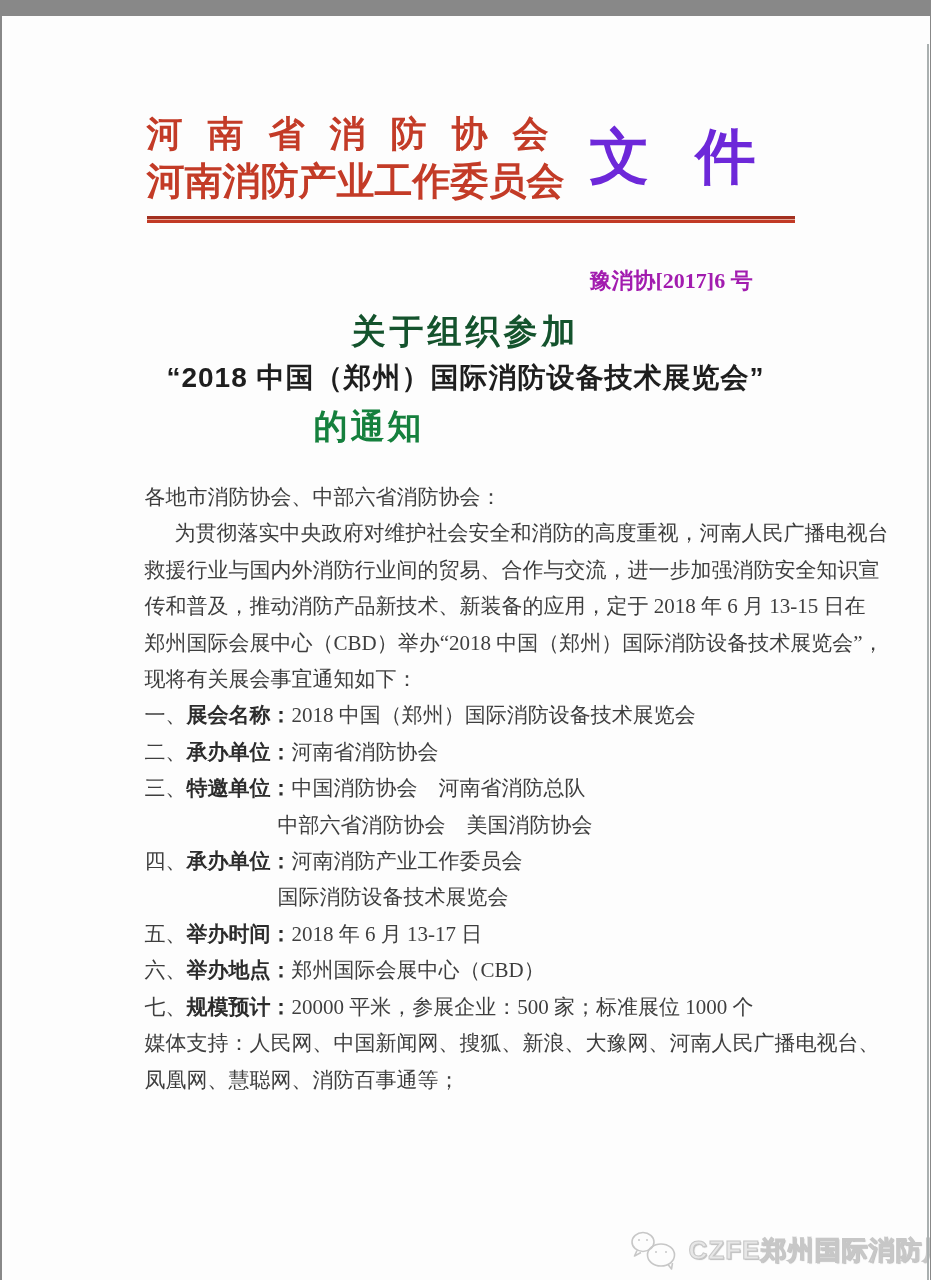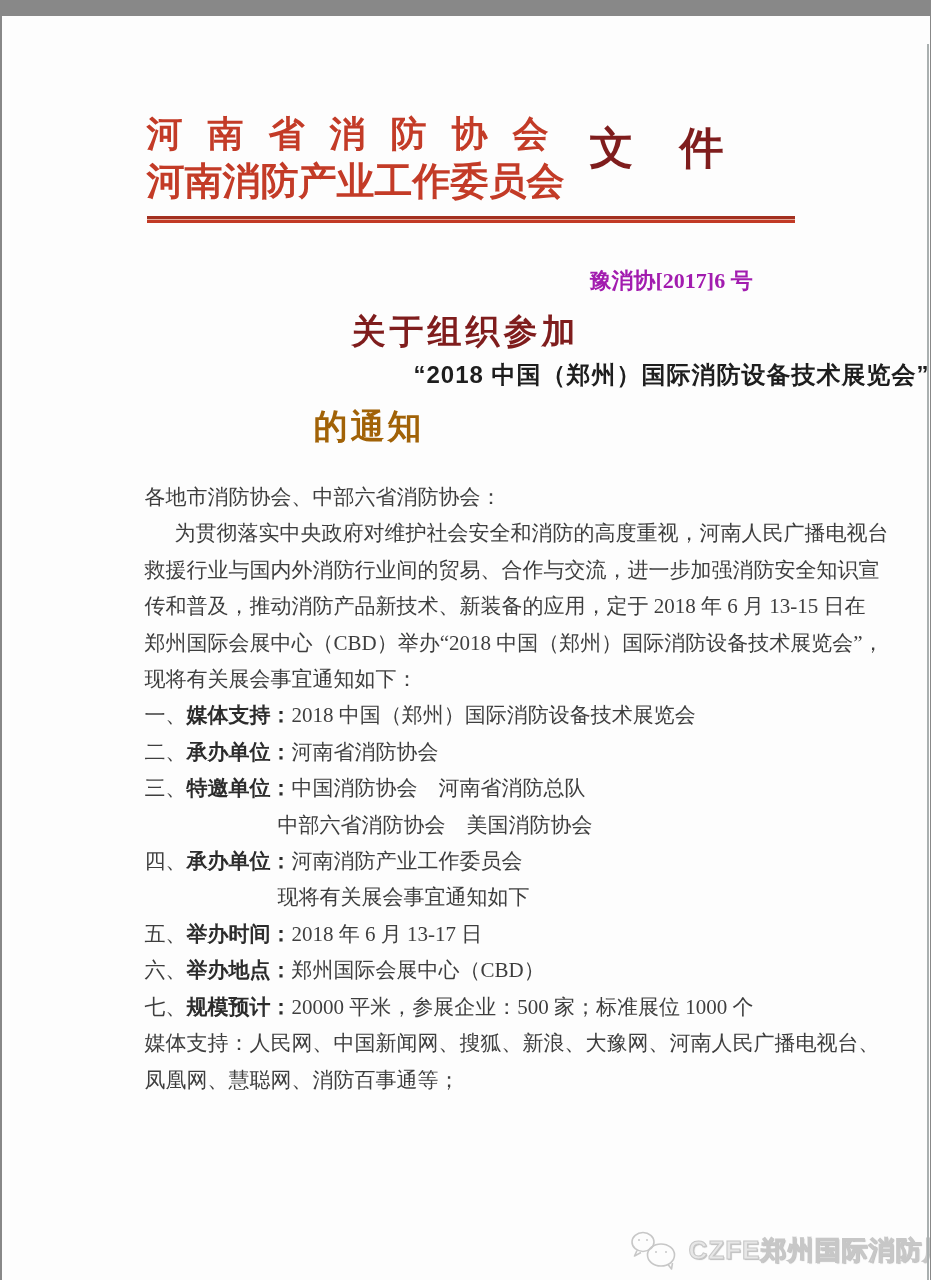--- a/index.html
+++ b/index.html
@@ -22,51 +22,51 @@
     color: #c33b27; white-space: nowrap; line-height: 1.2;
   }
   .org-line2 {
     font-family: "Liberation Sans", "DejaVu Sans", sans-serif;
     font-weight: 700; font-size: 38px; letter-spacing: 0px;
     color: #c33b27; white-space: nowrap; margin-top: 5px; line-height: 1.15;
   }
   .doc-type {
     position: absolute; top: 108px; left: 588px;
     font-family: "Liberation Sans", "DejaVu Sans", sans-serif;
-    font-weight: 700; font-size: 44px; letter-spacing: 46px;
-    color: #7f1d1d; white-space: nowrap; line-height: 1.1;
+    font-weight: 700; font-size: 60px; letter-spacing: 46px;
+    color: #6d28d9; white-space: nowrap; line-height: 1.1;
   }
   .red-rule {
     position: absolute; top: 200px; left: 145px; width: 648px; height: 7px;
     background: linear-gradient(180deg,
       #a33020 0%, #a33020 42%,
       #e3ab9b 42%, #e3ab9b 56%,
       #c23a26 56%, #c23a26 100%);
   }
   
   .doc-number {
     position: absolute; top: 250px; left: 588px;
     font-size: 22px; font-weight: 600; color: #a21caf; white-space: nowrap;
   }
   
   .title-line1 {
     position: absolute; top: 293px; left: 0; width: 100%; text-align: center;
     font-family: "Liberation Sans", "DejaVu Sans", sans-serif;
-    font-weight: 700; font-size: 34px; color: #7f1d1d; letter-spacing: 4px;
+    font-weight: 700; font-size: 34px; color: #14532d; letter-spacing: 4px;
   }
   .title-line2 {
-    position: absolute; top: 343px; left: 0; width: 100%; text-align: right;
+    position: absolute; top: 343px; left: 0; width: 100%; text-align: center;
     font-family: "Liberation Sans", "DejaVu Sans", sans-serif;
-    font-weight: 700; font-size: 24px; color: #1e1e1e; letter-spacing: 1px;
+    font-weight: 700; font-size: 28px; color: #1e1e1e; letter-spacing: 1px;
     white-space: nowrap;
   }
   .title-line3 {
     position: absolute; top: 388px; left: 312px;
     font-family: "Liberation Sans", "DejaVu Sans", sans-serif;
-    font-weight: 700; font-size: 34px; color: #a16207; letter-spacing: 3px;
+    font-weight: 700; font-size: 34px; color: #15803d; letter-spacing: 3px;
   }
   
   .body-block {
     position: absolute; top: 463px; left: 143px; width: 665px;
     font-size: 21px; line-height: 36.4px; color: #3e3e3e;
   }
   .line { white-space: nowrap; }
   .indent { text-indent: 30px; }
   .cont { padding-left: 133px; }
   .item .lbl { font-weight: 700; color: #2c2c2c; }
@@ -120,36 +120,36 @@
   <div class="body-block">
     <div class="line">各地市消防协会、中部六省消防协会：</div>
 
     <div class="line indent">为贯彻落实中央政府对维护社会安全和消防的高度重视，河南人民广播电视台</div>
     <div class="line">救援行业与国内外消防行业间的贸易、合作与交流，进一步加强消防安全知识宣</div>
     <div class="line">传和普及，推动消防产品新技术、新装备的应用，定于 2018 年 6 月 13-15 日在</div>
     <div class="line">郑州国际会展中心（CBD）举办“2018 中国（郑州）国际消防设备技术展览会”，</div>
     <div class="line">现将有关展会事宜通知如下：</div>
 
     <div class="line item">
-      <span class="num">一、</span><span class="lbl">媒体支持：</span><span class="val">2018 中国（郑州）国际消防设备技术展览会</span>
+      <span class="num">一、</span><span class="lbl">展会名称：</span><span class="val">2018 中国（郑州）国际消防设备技术展览会</span>
     </div>
     <div class="line item">
       <span class="num">二、</span><span class="lbl">承办单位：</span><span class="val">河南省消防协会</span>
     </div>
     <div class="line item">
       <span class="num">三、</span><span class="lbl">特邀单位：</span><span class="val">中国消防协会　河南省消防总队</span>
     </div>
     <div class="line item cont">
       <span class="val">中部六省消防协会　美国消防协会</span>
     </div>
     <div class="line item">
       <span class="num">四、</span><span class="lbl">承办单位：</span><span class="val">河南消防产业工作委员会</span>
     </div>
     <div class="line item cont">
-      <span class="val">现将有关展会事宜通知如下</span>
+      <span class="val">国际消防设备技术展览会</span>
     </div>
     <div class="line item">
       <span class="num">五、</span><span class="lbl">举办时间：</span><span class="val">2018 年 6 月 13-17 日</span>
     </div>
     <div class="line item">
       <span class="num">六、</span><span class="lbl">举办地点：</span><span class="val">郑州国际会展中心（CBD）</span>
     </div>
     <div class="line item">
       <span class="num">七、</span><span class="lbl">规模预计：</span><span class="val">20000 平米，参展企业：500 家；标准展位 1000 个</span>
     </div>

